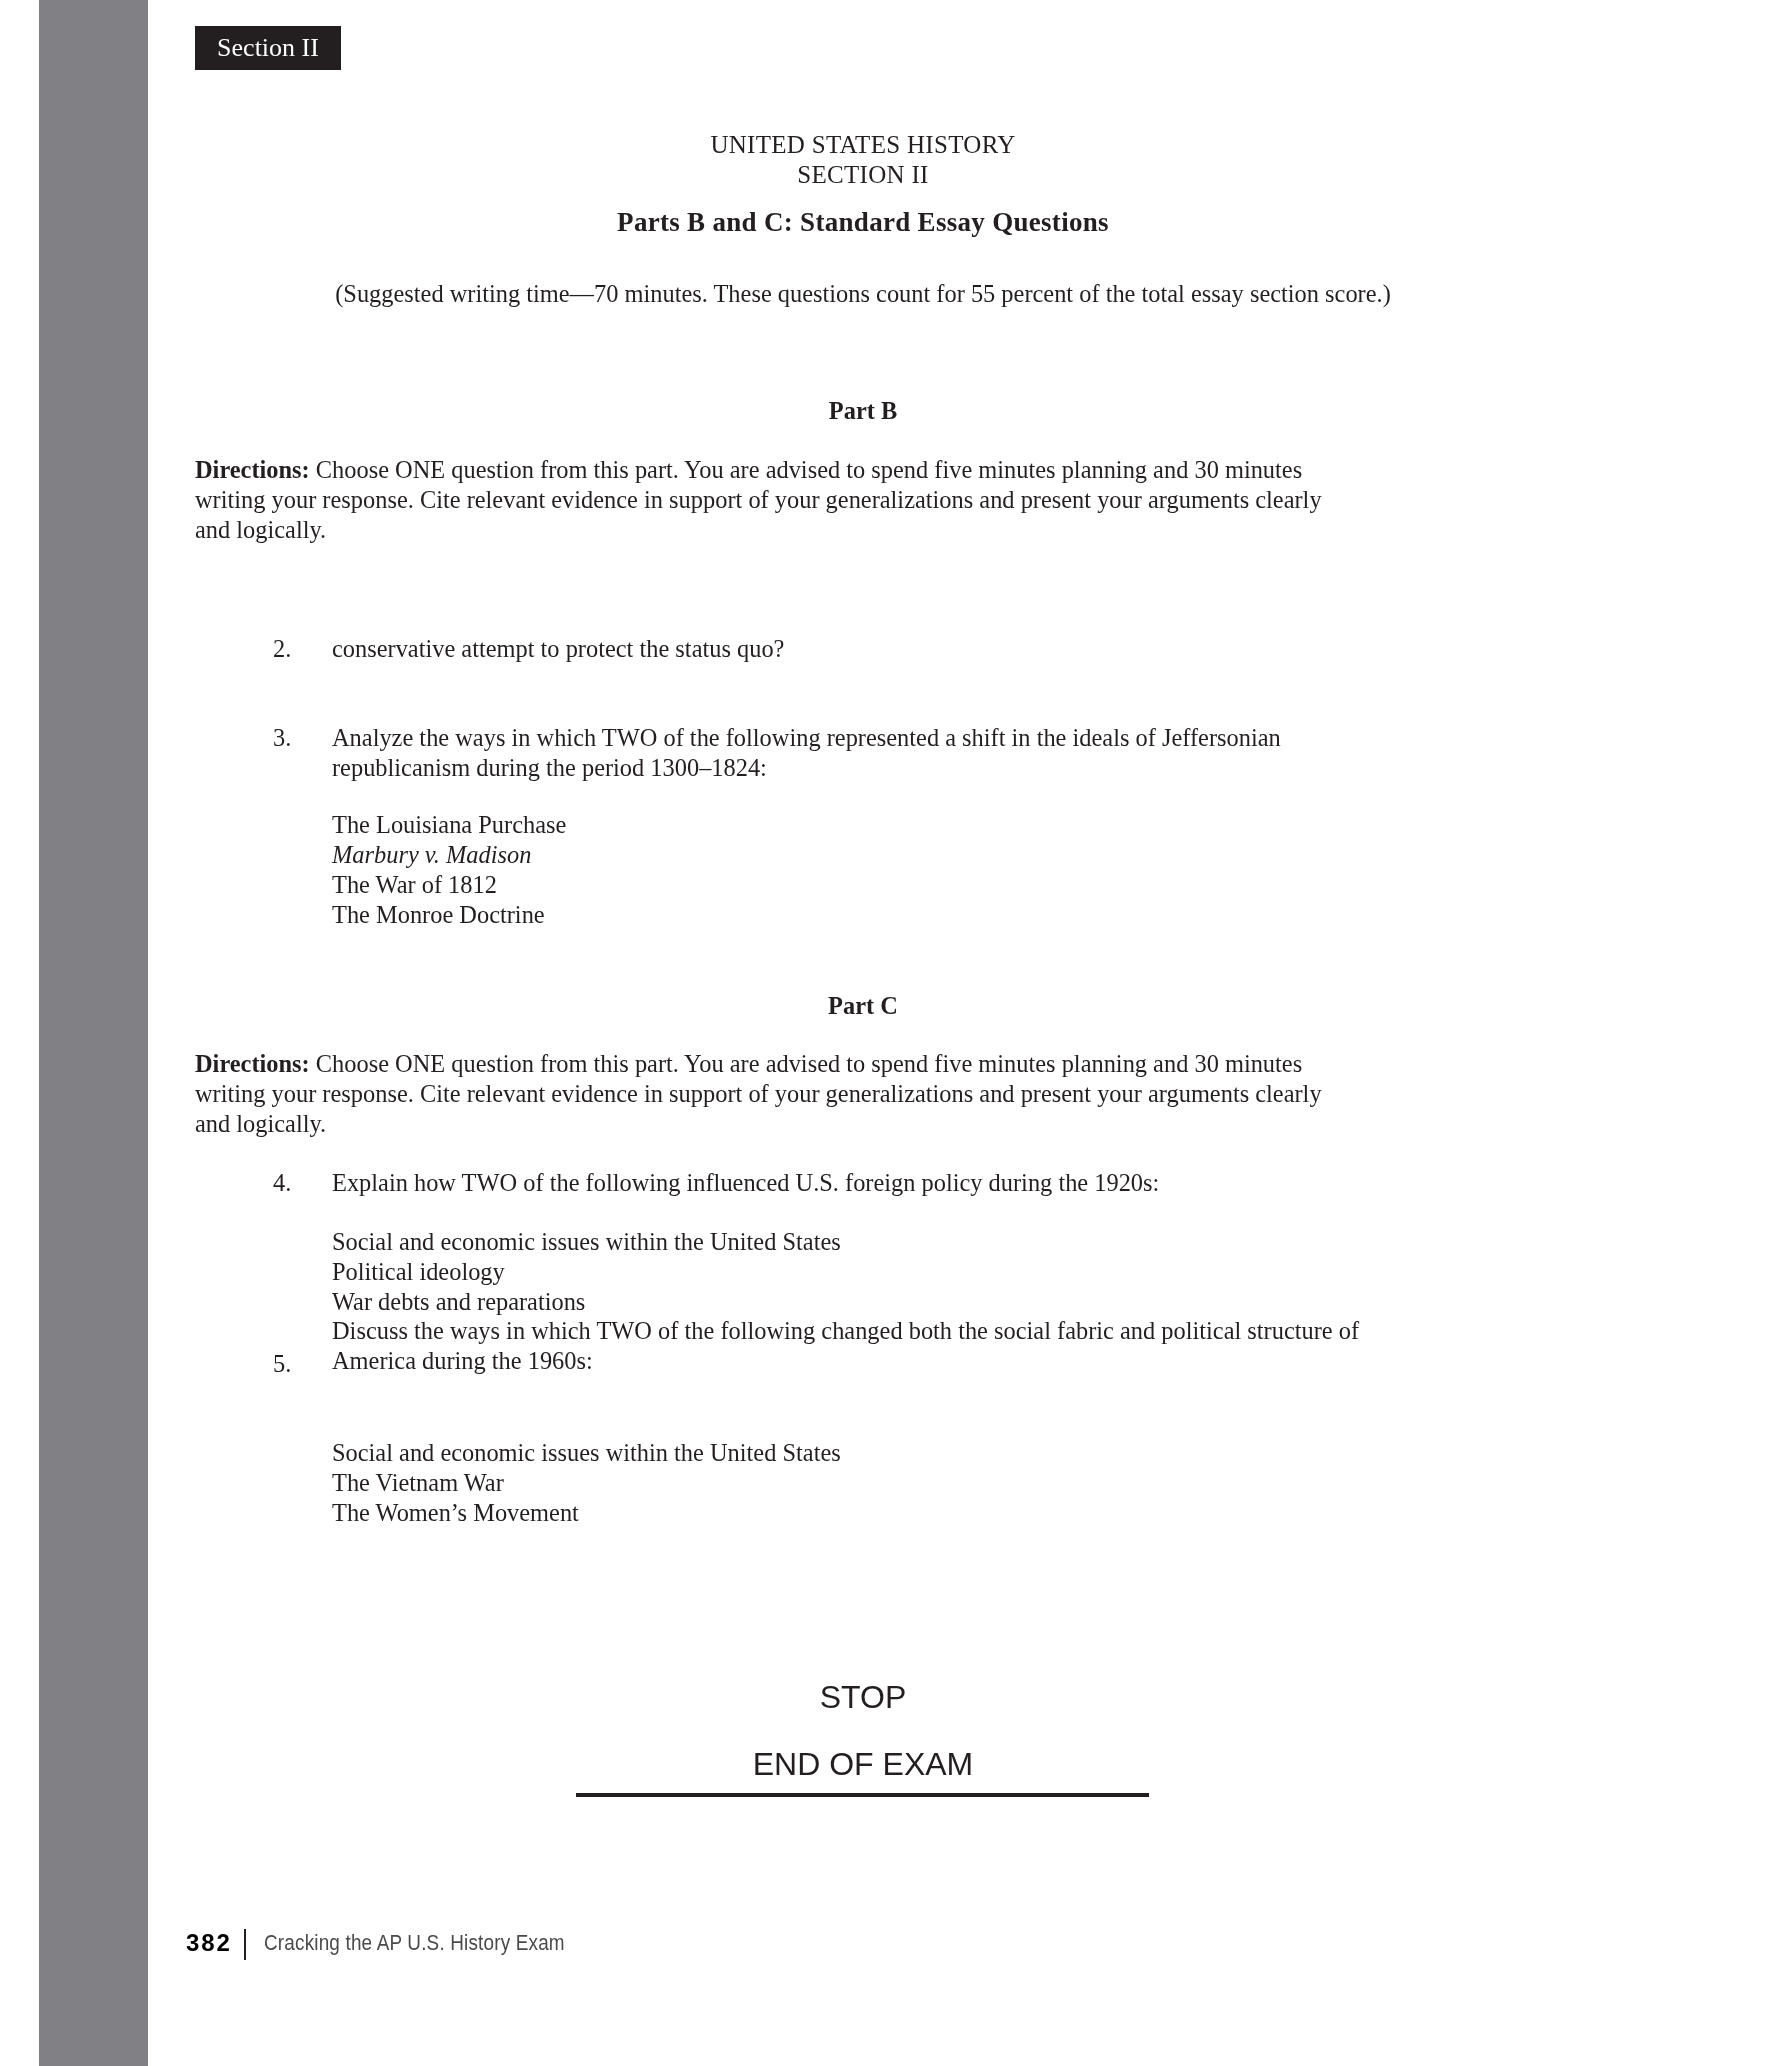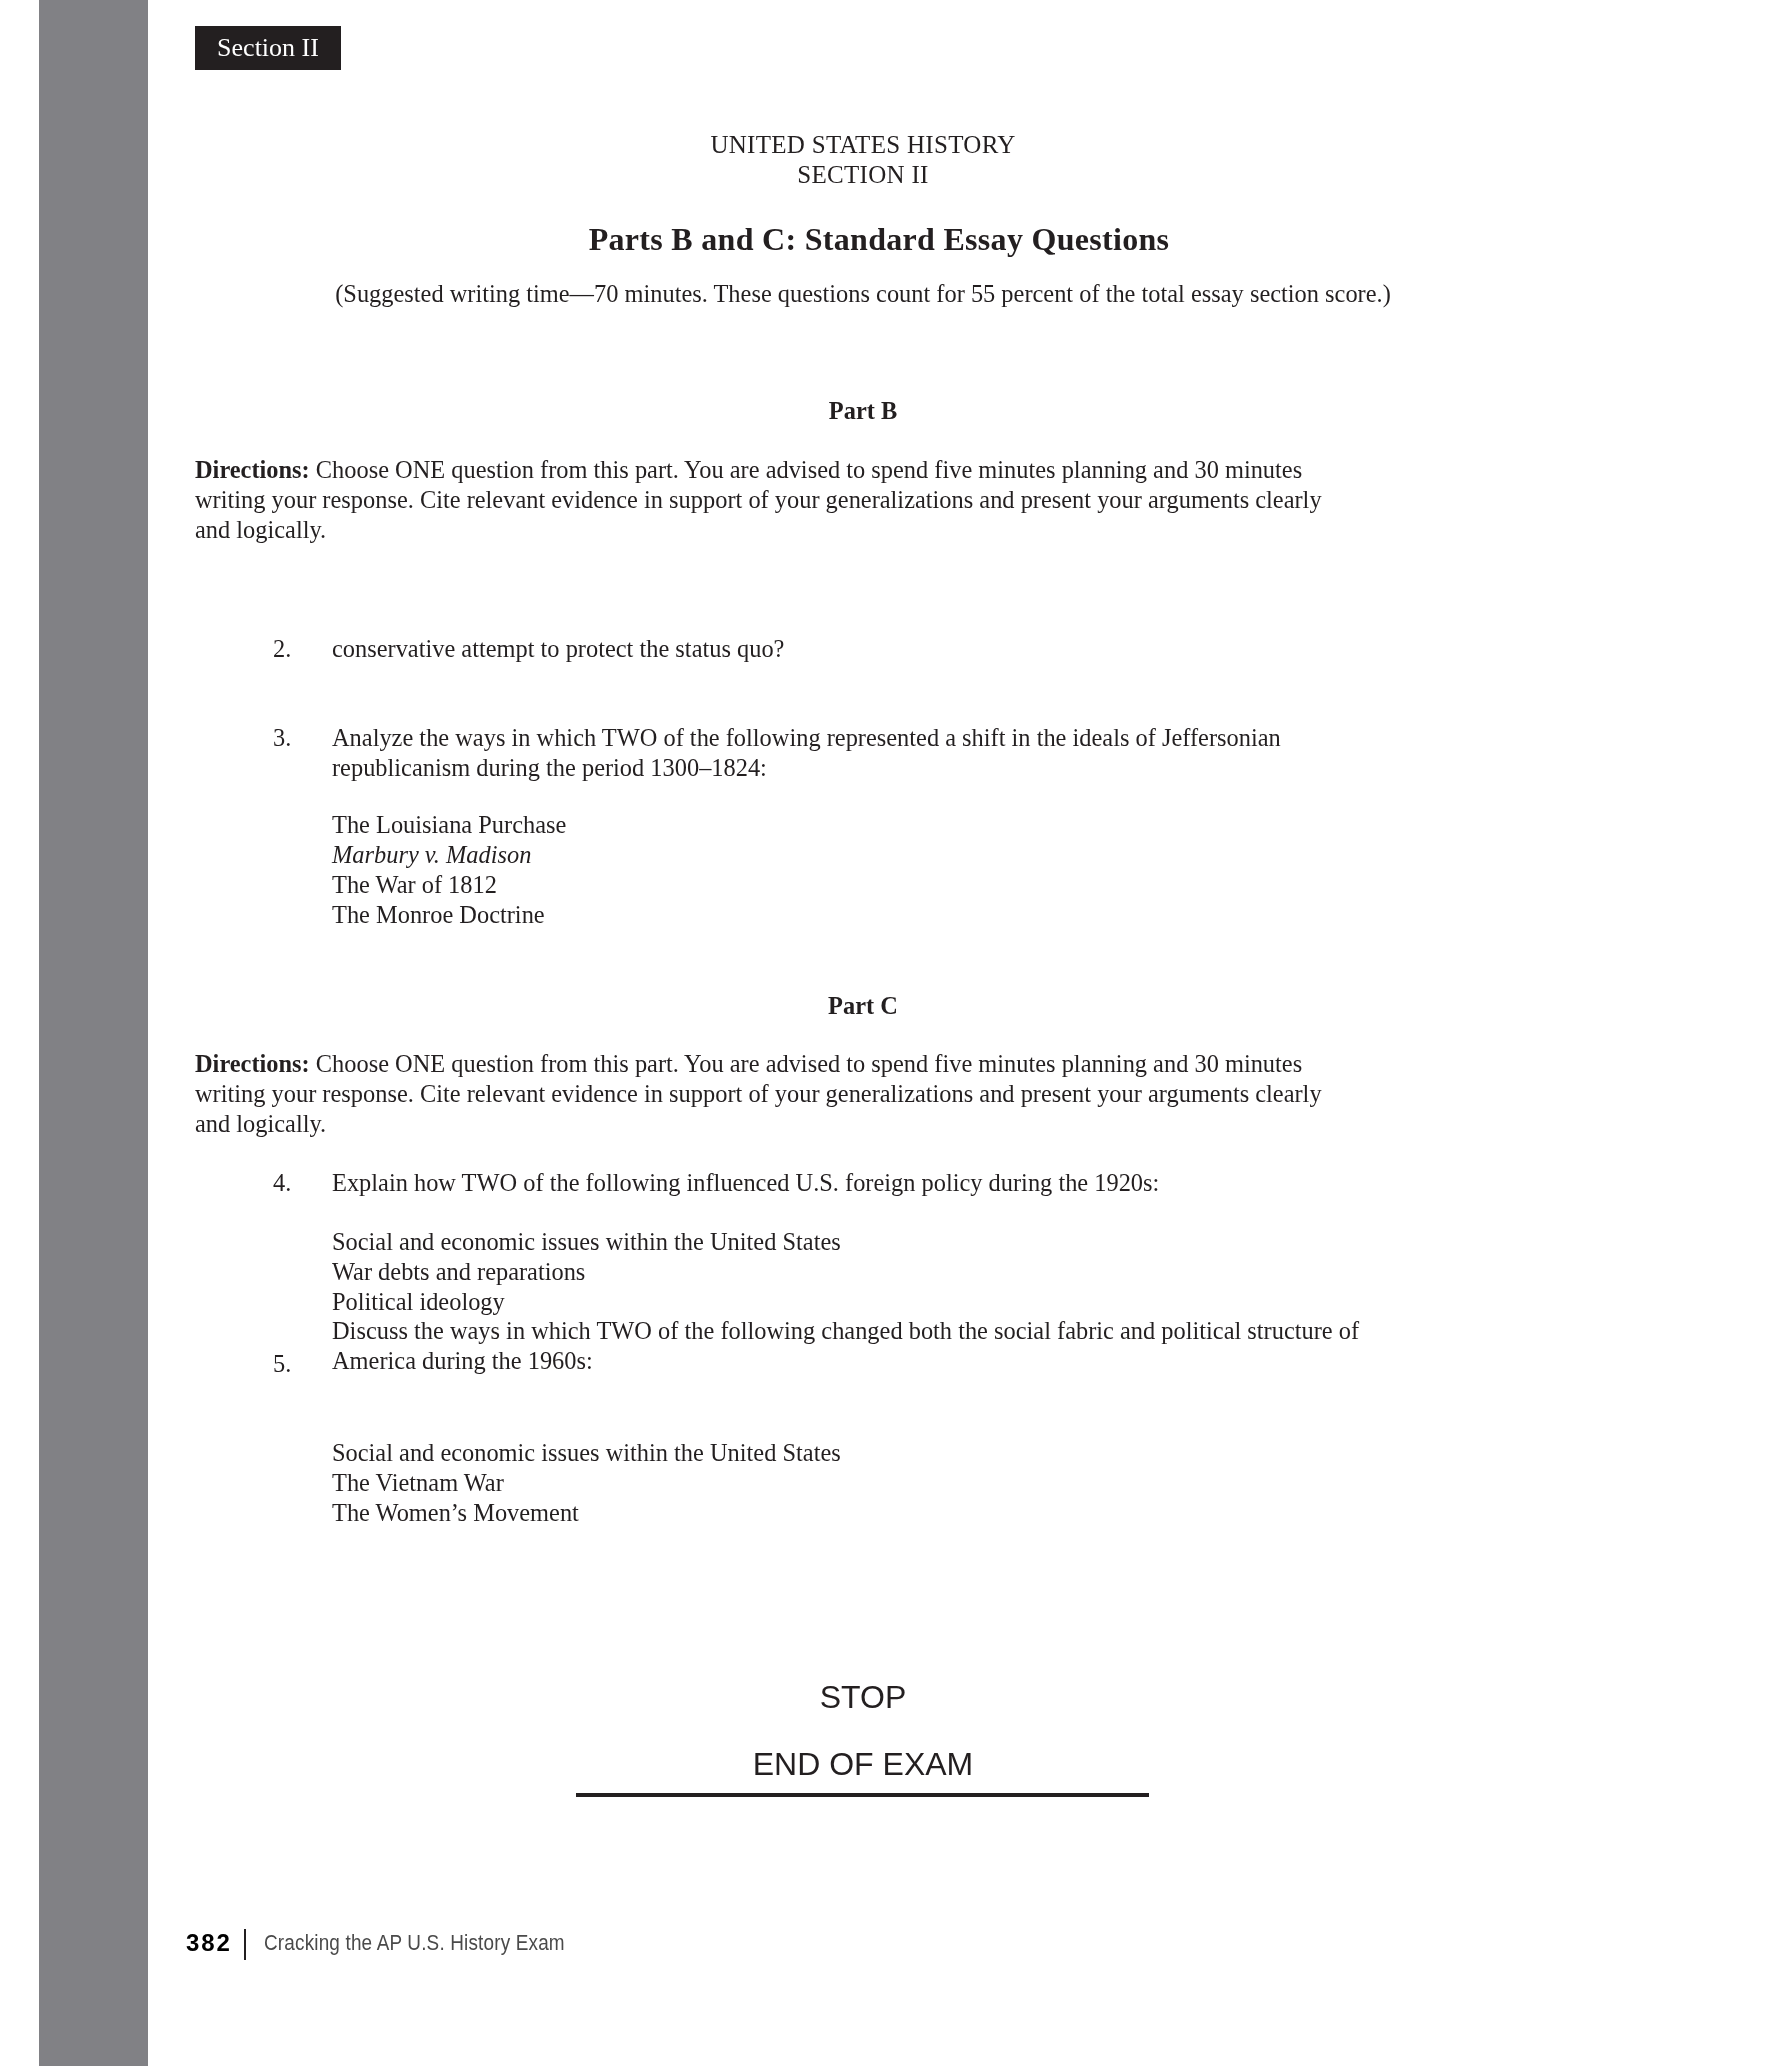--- a/index.html
+++ b/index.html
@@ -41,21 +41,21 @@
 </style>
 </head>
 <body>
 
 <div class="gutter"></div>
 
 <div class="section-tab">Section II</div>
 
 <div class="abs center title" style="top:131px;">UNITED STATES HISTORY</div>
 <div class="abs center title" style="top:161px;">SECTION II</div>
-<div class="abs center title bold" style="top:221px;font-size:32px;margin-left:16px;">Parts B and C: Standard Essay Questions</div>
+<div class="abs center title bold" style="top:207px;font-size:27px;">Parts B and C: Standard Essay Questions</div>
 <div class="abs center body" style="top:279px;">(Suggested writing time—70 minutes. These questions count for 55 percent of the total essay section score.)</div>
 
 <section>
   <div class="abs center body bold" style="top:396px;">Part B</div>
   <div class="abs body para" style="top:455px;">
     <div><span class="bold">Directions:</span> <span>Choose ONE question from this part. You are advised to spend five minutes planning and 30 minutes</span></div>
     <div>writing your response. Cite relevant evidence in support of your generalizations and present your arguments clearly</div>
     <div>and logically.</div>
   </div>
 
@@ -89,22 +89,22 @@
     <div>and logically.</div>
   </div>
 
   <div>
     <div class="abs body num" style="top:1168px;">4.</div>
     <div class="abs body qtext" style="top:1168px;">
       <div>Explain how TWO of the following influenced U.S. foreign policy during the 1920s:</div>
     </div>
     <div class="abs body" style="top:1227px;left:332px;">
       <div>Social and economic issues within the United States</div>
+      <div>Political ideology</div>
       <div>War debts and reparations</div>
-      <div>Political ideology</div>
     </div>
   </div>
 
   <div>
     <div class="abs body num" style="top:1349px;">5.</div>
     <div class="abs body qtext" style="top:1316px;">
       <div>Discuss the ways in which TWO of the following changed both the social fabric and political structure of</div>
       <div>America during the 1960s:</div>
     </div>
     <div class="abs body" style="top:1438px;left:332px;">

